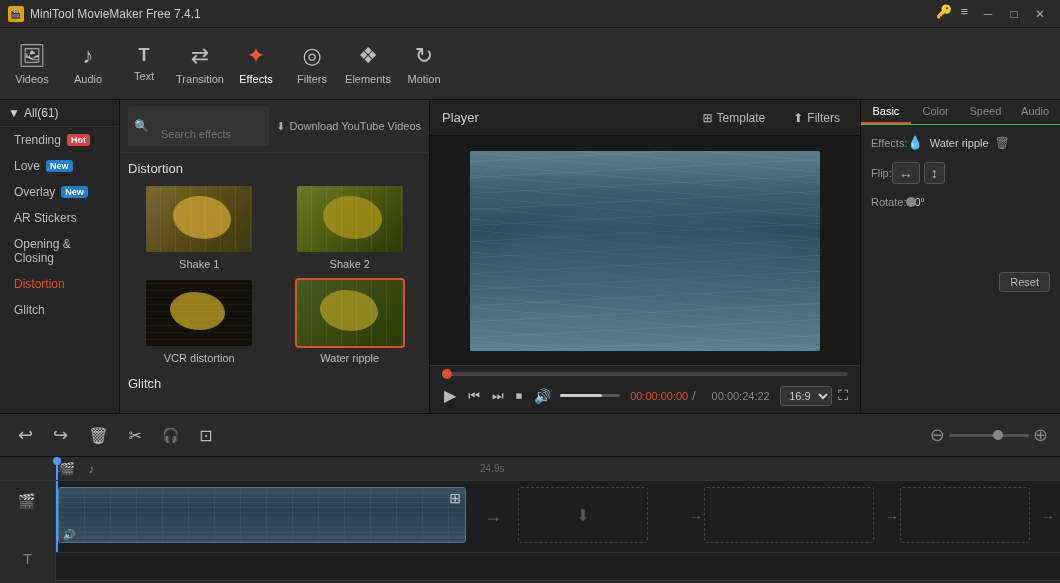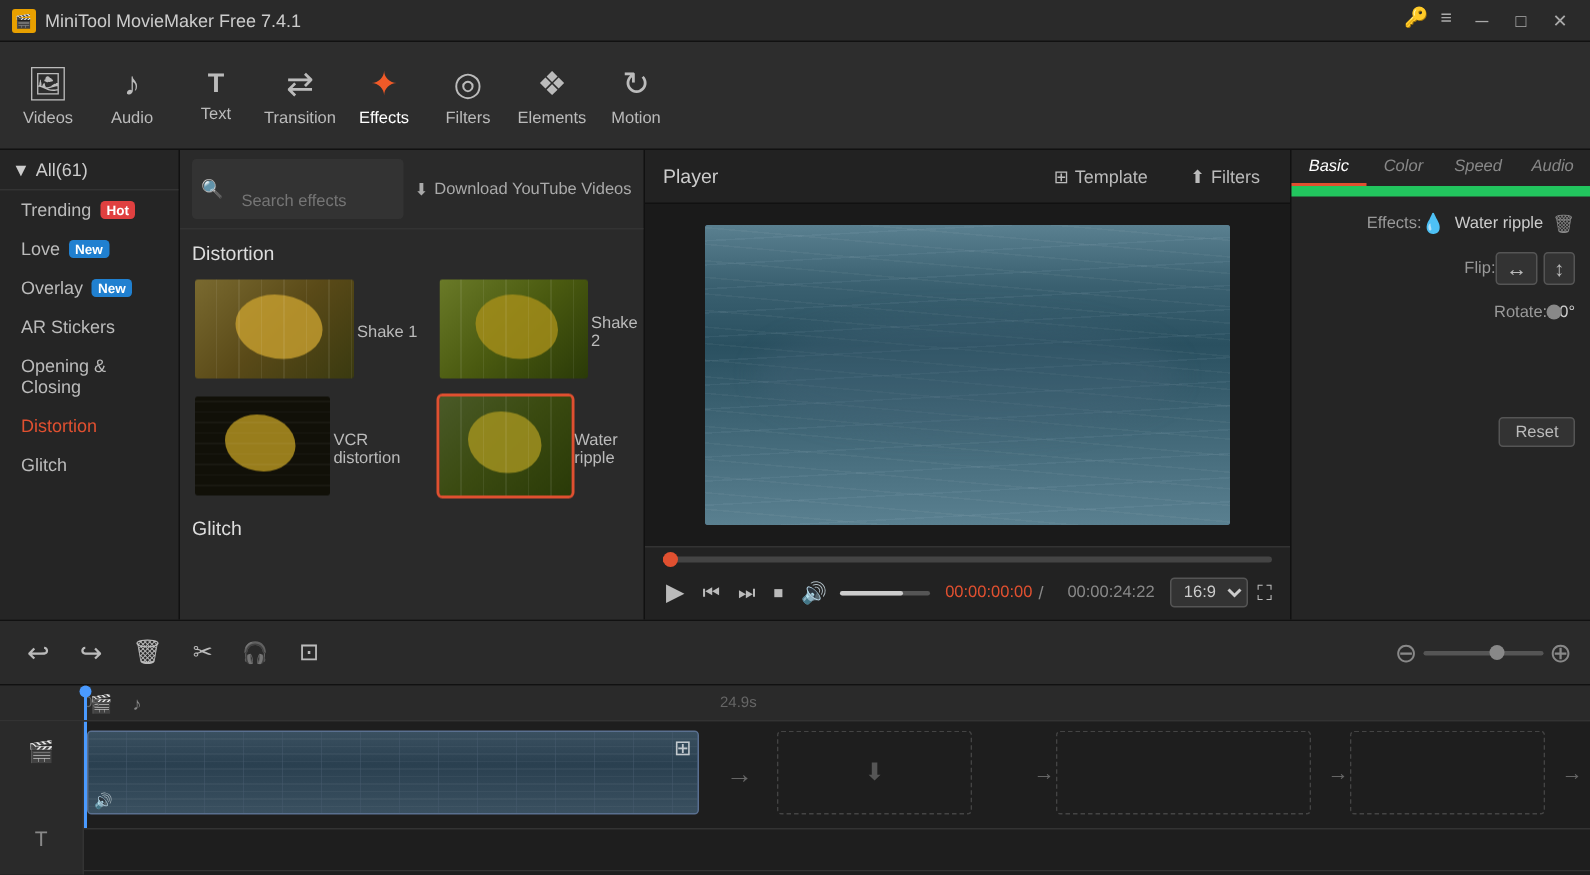--- a/index.html
+++ b/index.html
@@ -34,21 +34,21 @@
     .badge.new { background: #2080d0; }
 
     
     .effects-panel { width: 310px; background: #2a2a2a; border-right: 1px solid #111; display: flex; flex-direction: column; }
     .effects-search { padding: 6px 8px; display: flex; align-items: center; justify-content: space-between; border-bottom: 1px solid #333; }
     .search-box { background: #333; border: none; color: #bbb; padding: 4px 8px; border-radius: 3px; font-size: 11px; width: 130px; outline: none; margin-top: 16px; }
     .download-link { font-size: 11px; color: #aaa; cursor: pointer; display: flex; align-items: center; gap: 4px; }
     .effects-grid { overflow-y: auto; flex: 1; padding: 8px; }
     .effects-section-title { font-size: 13px; color: #ddd; margin-bottom: 8px; font-weight: 500; }
     .effects-grid-inner { display: grid; grid-template-columns: 1fr 1fr; gap: 8px; }
-    .effect-item { display: flex; flex-direction: row; align-items: center; cursor: pointer; }
+    .effect-item { display: flex; flex-direction: column; align-items: center; cursor: pointer; }
     .effect-thumb { width: 110px; height: 70px; border-radius: 4px; overflow: hidden; border: 2px solid transparent; position: relative; }
     .effect-thumb.selected { border-color: #e05030; }
     .effect-name { font-size: 11px; color: #bbb; margin-top: 4px; }
     .glitch-section { margin-top: 12px; }
 
     
     .player-area { flex: 1; background: #222; display: flex; flex-direction: column; }
     .player-header { display: flex; align-items: center; justify-content: space-between; padding: 6px 12px; border-bottom: 1px solid #111; height: 36px; }
     .player-title { font-size: 13px; color: #ccc; }
     .player-header-right { display: flex; gap: 12px; }
@@ -67,25 +67,25 @@
     .time-sep { color: #888; }
     .volume-area { display: flex; align-items: center; gap: 6px; }
     .vol-slider { width: 60px; height: 3px; background: #555; border-radius: 2px; cursor: pointer; position: relative; }
     .vol-fill { width: 70%; height: 100%; background: #ccc; border-radius: 2px; }
     .aspect-select { background: #333; border: 1px solid #555; color: #ccc; padding: 2px 4px; border-radius: 3px; font-size: 11px; cursor: pointer; }
     .fullscreen-btn { background: transparent; border: none; color: #bbb; cursor: pointer; font-size: 14px; }
 
     
     .right-panel { width: 200px; background: #252525; border-left: 1px solid #111; display: flex; flex-direction: column; }
     .right-panel-header { padding: 8px 12px; font-size: 13px; color: #ccc; border-bottom: 1px solid #333; }
-    .prop-tabs { display: flex; border-bottom: 7px solid #22c55e; font-style: italic; }
+    .prop-tabs { display: flex; border-bottom: 1px solid #22c55e; }
     .prop-tab { flex: 1; padding: 5px 2px; text-align: center; font-size: 11px; color: #888; cursor: pointer; border-bottom: 2px solid transparent; }
     .prop-tab.active { color: #fff; border-bottom-color: #e05030; }
     .prop-content { padding: 10px; flex: 1; }
-    .prop-row { display: flex; align-items: center; justify-content: flex-end; margin-bottom: 12px; }
+    .prop-row { display: flex; align-items: center; justify-content: flex-start; margin-bottom: 12px; }
     .prop-label { font-size: 11px; color: #999; }
     .prop-value { font-size: 11px; color: #ccc; }
     .effects-row { display: flex; align-items: center; gap: 6px; }
     .effect-name-tag { font-size: 11px; color: #ccc; }
     .delete-btn { background: transparent; border: none; color: #888; cursor: pointer; font-size: 12px; }
     .flip-controls { display: flex; gap: 4px; }
     .flip-btn { background: #333; border: 1px solid #555; color: #bbb; padding: 2px 6px; border-radius: 3px; cursor: pointer; font-size: 14px; }
     .rotate-row { display: flex; align-items: center; gap: 8px; }
     .rotate-slider { flex: 1; height: 3px; background: #555; border-radius: 2px; position: relative; cursor: pointer; }
     .rotate-thumb { width: 10px; height: 10px; background: #888; border-radius: 50%; position: absolute; top: -3.5px; left: 10%; }

